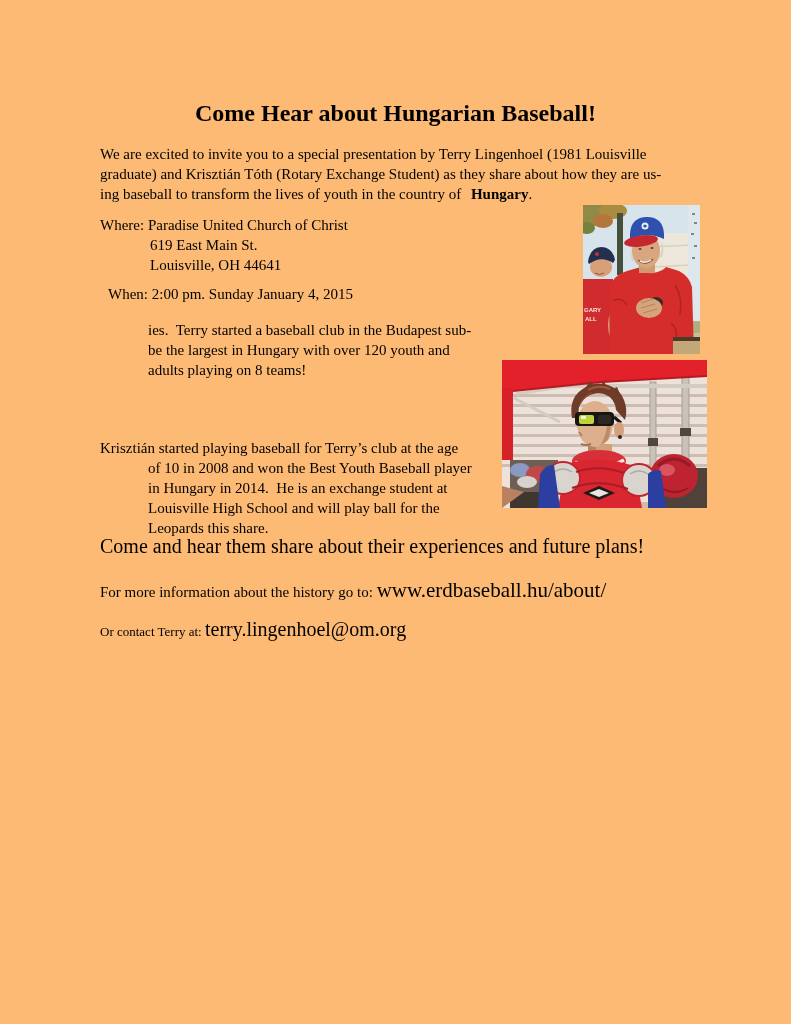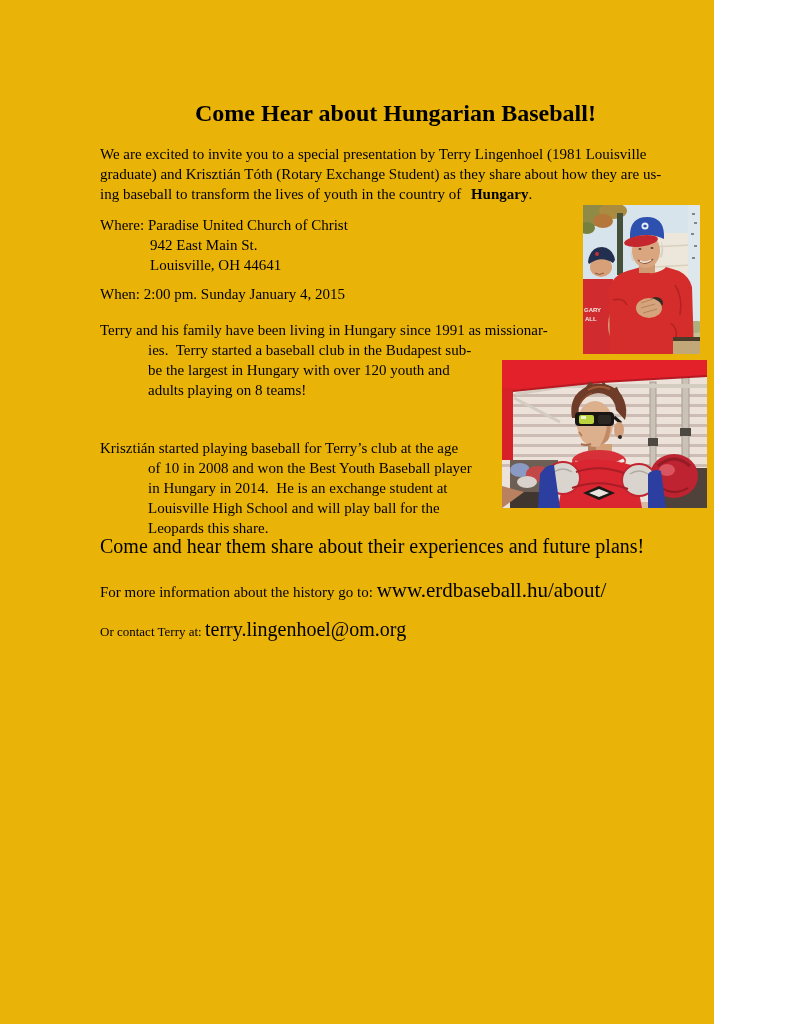--- a/index.html
+++ b/index.html
@@ -1,17 +1,17 @@
 <!DOCTYPE html>
 <html><head>
 <meta charset="utf-8">
 <style>
   html,body{margin:0;padding:0;background:#ffffff;}
   body{width:791px;height:1024px;font-family:"Liberation Serif", serif;color:#000;}
-  .page{position:relative;width:714px;height:1024px;background:#eab308;overflow:hidden;}
+  .page{position:relative;width:791px;height:1024px;background:#fdba74;overflow:hidden;}
   .title{position:absolute;top:97px;left:0;width:791px;margin:0;text-align:center;
          font-size:24px;font-weight:bold;line-height:32px;}
   .block{position:absolute;left:100px;font-size:15px;line-height:20px;}
   .line{white-space:pre;}
   .indent{margin-left:50px;}
   .hang{margin-left:48px;}
   .closing{position:absolute;left:100px;top:533px;font-size:20px;line-height:27px;white-space:pre;}
   .moreinfo{position:absolute;left:100px;top:577px;line-height:27px;white-space:pre;}
   .contact{position:absolute;left:100px;top:616px;line-height:26px;white-space:pre;}
   .sm{font-size:15px;}
@@ -31,30 +31,29 @@
   <h1 class="title">Come Hear about Hungarian Baseball!</h1>
 
   <div class="block" style="top:144px;">
     <div class="line">We are excited to invite you to a special presentation by Terry Lingenhoel (1981 Louisville</div>
     <div class="line">graduate) and Krisztián Tóth (Rotary Exchange Student) as they share about how they are us-</div>
     <div class="line"><span>ing baseball to transform the lives of youth in the country of </span><b>Hungary</b><span>.</span></div>
   </div>
 
   <div class="block" style="top:215px;">
     <div class="line">Where: Paradise United Church of Christ</div>
-    <div class="line indent">942 East Main St.</div>
+    <div class="line indent">619 East Main St.</div>
     <div class="line indent">Louisville, OH 44641</div>
   </div>
 
-  <div class="block" style="top:284px;">
+  <div class="block" style="top:284px;margin-left:8px;">
     <div class="line">When: 2:00 pm. Sunday January 4, 2015</div>
   </div>
 
   <div class="block" style="top:320px;">
-    <div class="line">Terry and his family have been living in Hungary since 1991 as missionar-</div>
     <div class="line hang">ies.  Terry started a baseball club in the Budapest sub-</div>
     <div class="line hang">be the largest in Hungary with over 120 youth and</div>
     <div class="line hang">adults playing on 8 teams!</div>
   </div>
 
   <div class="block" style="top:438px;">
     <div class="line">Krisztián started playing baseball for Terry’s club at the age</div>
     <div class="line hang">of 10 in 2008 and won the Best Youth Baseball player</div>
     <div class="line hang">in Hungary in 2014.  He is an exchange student at</div>
     <div class="line hang">Louisville High School and will play ball for the</div>

